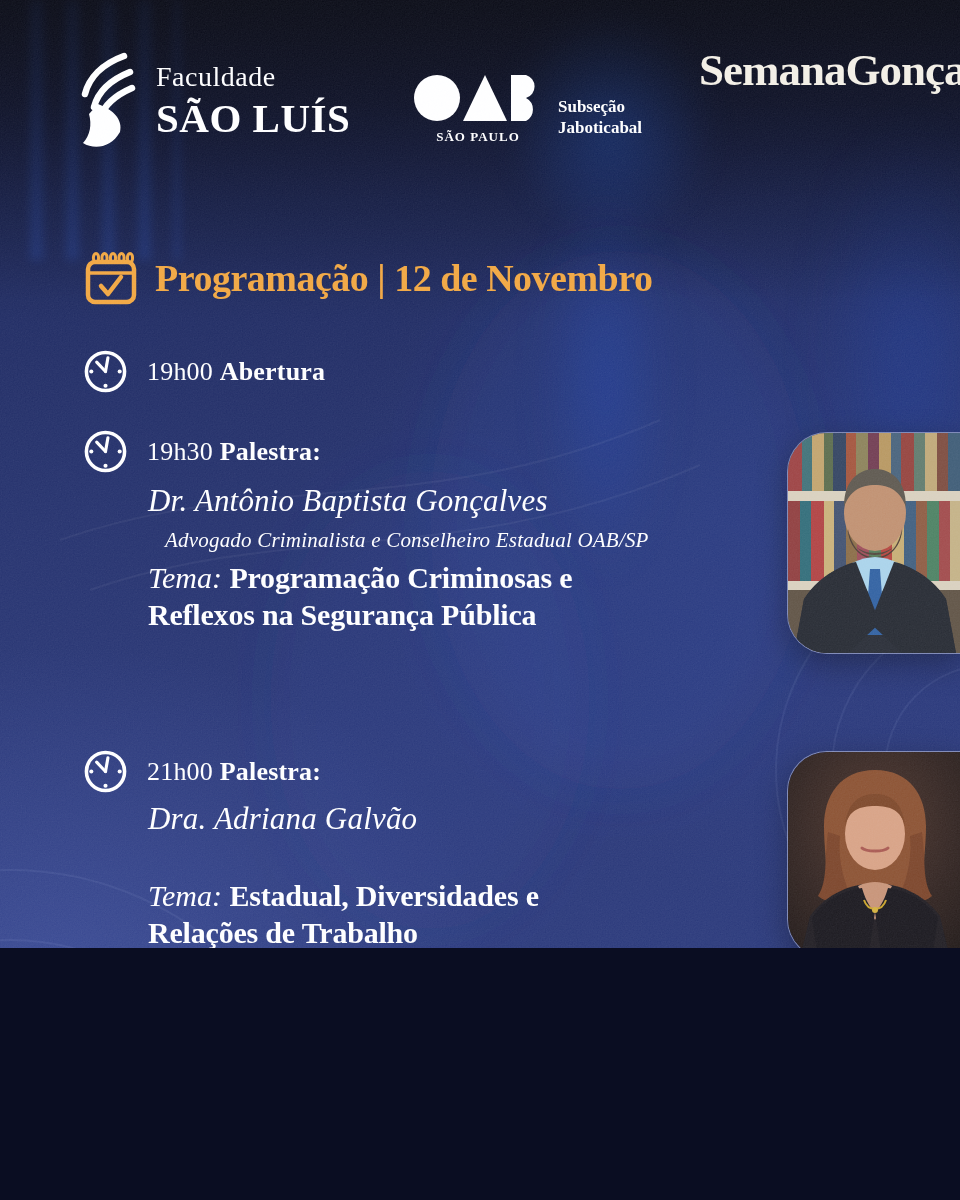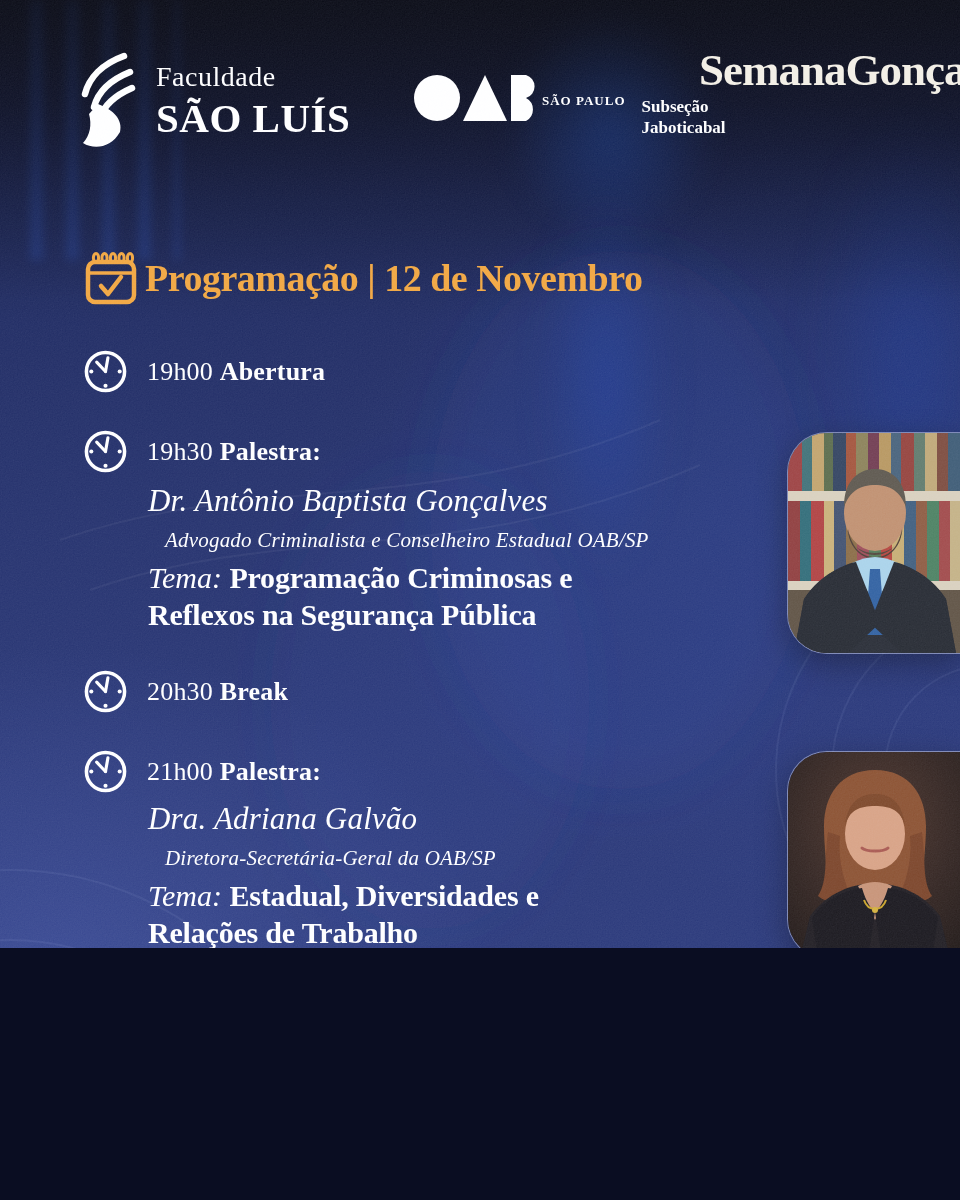--- a/index.html
+++ b/index.html
@@ -37,29 +37,29 @@
   .top-shade{
     position:absolute;left:0;top:0;right:0;height:300px;
     background:linear-gradient(180deg, rgba(2,3,12,.72), rgba(4,6,24,.35) 55%, rgba(0,0,0,0));
   }
   
   .logo-fsl{position:absolute;left:70px;top:50px;display:flex;align-items:center;gap:14px;}
   .fsl-text{display:flex;flex-direction:column;line-height:1;}
   .fsl-line1{font-size:28px;font-weight:300;letter-spacing:.5px;margin-bottom:7px;}
   .fsl-line2{font-size:41px;font-weight:700;letter-spacing:.5px;}
   .logo-oab{position:absolute;left:414px;top:72px;display:flex;align-items:flex-start;gap:16px;}
-  .oab-mark-col{display:flex;align-items:center;}
+  .oab-mark-col{display:flex;flex-direction:column;align-items:center;}
   .oab-region{font-size:13px;font-weight:700;letter-spacing:1px;margin-top:5px;}
   .oab-sub{font-size:17px;font-weight:600;line-height:1.25;margin-top:24px;}
   .sr{position:absolute;width:1px;height:1px;overflow:hidden;clip-path:inset(50%);white-space:nowrap;}
   .brand{position:absolute;left:699px;top:48px;display:flex;}
   .brand-line{font-size:45px;font-weight:800;letter-spacing:-1px;line-height:.98;color:#f3efe5;}
   .brand-year{margin-top:9px;font-size:22px;font-weight:800;letter-spacing:7px;color:#f2a53c;}
   
-  .prog-header{position:absolute;left:84px;top:250px;display:flex;align-items:center;gap:7px;}
+  .prog-header{position:absolute;left:84px;top:250px;display:flex;align-items:center;gap:17px;}
   .prog-title{font-size:38px;font-weight:800;letter-spacing:-.5px;color:#f2a53c;}
   .row{position:absolute;left:82px;display:flex;align-items:center;gap:18px;}
   .row-text{font-size:26px;letter-spacing:.2px;}
   .time{font-weight:400;}
   .evt{font-weight:700;}
   .speaker-name{position:absolute;left:148px;font-size:31px;font-style:italic;font-weight:500;letter-spacing:.2px;}
   .speaker-role{position:absolute;left:165px;font-size:21px;font-style:italic;font-weight:400;letter-spacing:.2px;}
   .tema{position:absolute;left:148px;font-size:30px;line-height:37px;}
   .tema-label{font-style:italic;font-weight:500;}
   .tema-bold{font-weight:800;letter-spacing:-.2px;}
@@ -196,54 +196,38 @@
   </div>
 
   <div class="speaker-name" style="top:483px">Dr. Antônio Baptista Gonçalves</div>
   <div class="speaker-role" style="top:528px">Advogado Criminalista e Conselheiro Estadual OAB/SP</div>
   <div class="tema" style="top:559px">
     <span class="tema-label">Tema:</span>
     <span class="tema-bold">Programação Criminosas e</span><br>
     <span class="tema-bold">Reflexos na Segurança Pública</span>
   </div>
 
-  <div class="row" style="top:668px">
-    <svg width="47" height="47" viewBox="0 0 48 48">
-      <circle cx="24" cy="24" r="19.5" stroke="#fff" stroke-width="3.6" fill="none"></circle>
-      <g fill="#fff">
-          <circle cx="9.5" cy="24" r="2.1"></circle>
-          <circle cx="38.5" cy="24" r="2.1"></circle>
-          <circle cx="24" cy="38.5" r="2.1"></circle>
-        </g>
-      <g stroke="#fff" stroke-width="3.2" stroke-linecap="round">
-          <line x1="24" y1="24" x2="26.5" y2="10"></line>
-          <line x1="24" y1="24" x2="15" y2="14.5"></line>
-        </g>
-    </svg>
-    <span class="row-text"><span class="time">20h30</span> <span class="evt">Break</span></span>
-  </div>
 
   <div class="row" style="top:748px">
     <svg width="47" height="47" viewBox="0 0 48 48">
       <circle cx="24" cy="24" r="19.5" stroke="#fff" stroke-width="3.6" fill="none"></circle>
       <g fill="#fff">
           <circle cx="9.5" cy="24" r="2.1"></circle>
           <circle cx="38.5" cy="24" r="2.1"></circle>
           <circle cx="24" cy="38.5" r="2.1"></circle>
         </g>
       <g stroke="#fff" stroke-width="3.2" stroke-linecap="round">
           <line x1="24" y1="24" x2="26.5" y2="10"></line>
           <line x1="24" y1="24" x2="15" y2="14.5"></line>
         </g>
     </svg>
     <span class="row-text"><span class="time">21h00</span> <span class="evt">Palestra:</span></span>
   </div>
 
   <div class="speaker-name" style="top:801px">Dra. Adriana Galvão</div>
-  <div class="speaker-role" style="top:846px">Diretora-Secretária-Geral da OAB/SP</div>
   <div class="tema" style="top:877px">
     <span class="tema-label">Tema:</span>
     <span class="tema-bold">Estadual, Diversidades e</span><br>
     <span class="tema-bold">Relações de Trabalho</span>
   </div>
 
   <div class="row" style="top:988px">
     <svg width="47" height="47" viewBox="0 0 48 48">
       <circle cx="24" cy="24" r="19.5" stroke="#fff" stroke-width="3.6" fill="none"></circle>
       <g fill="#fff">

